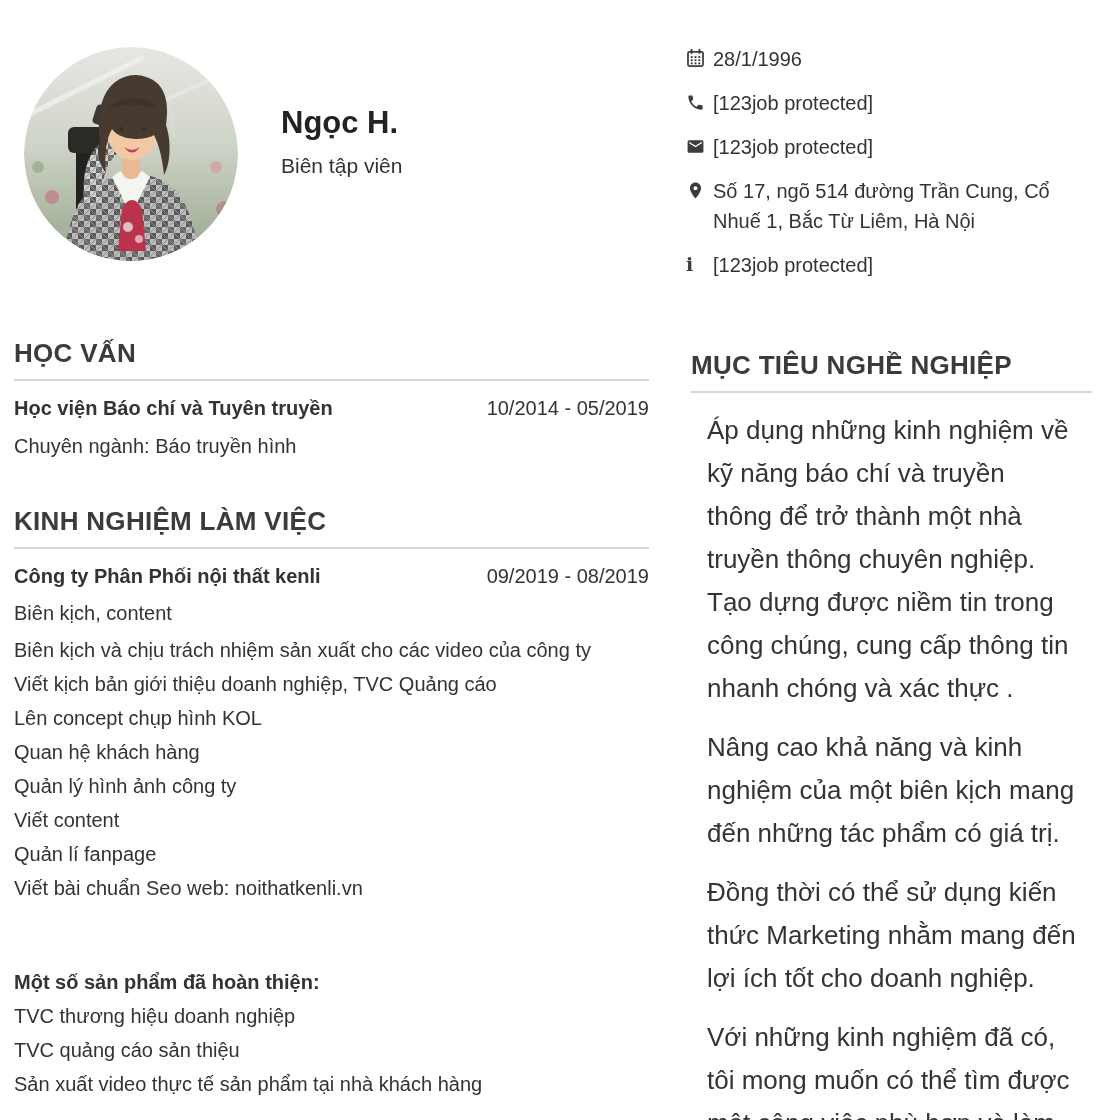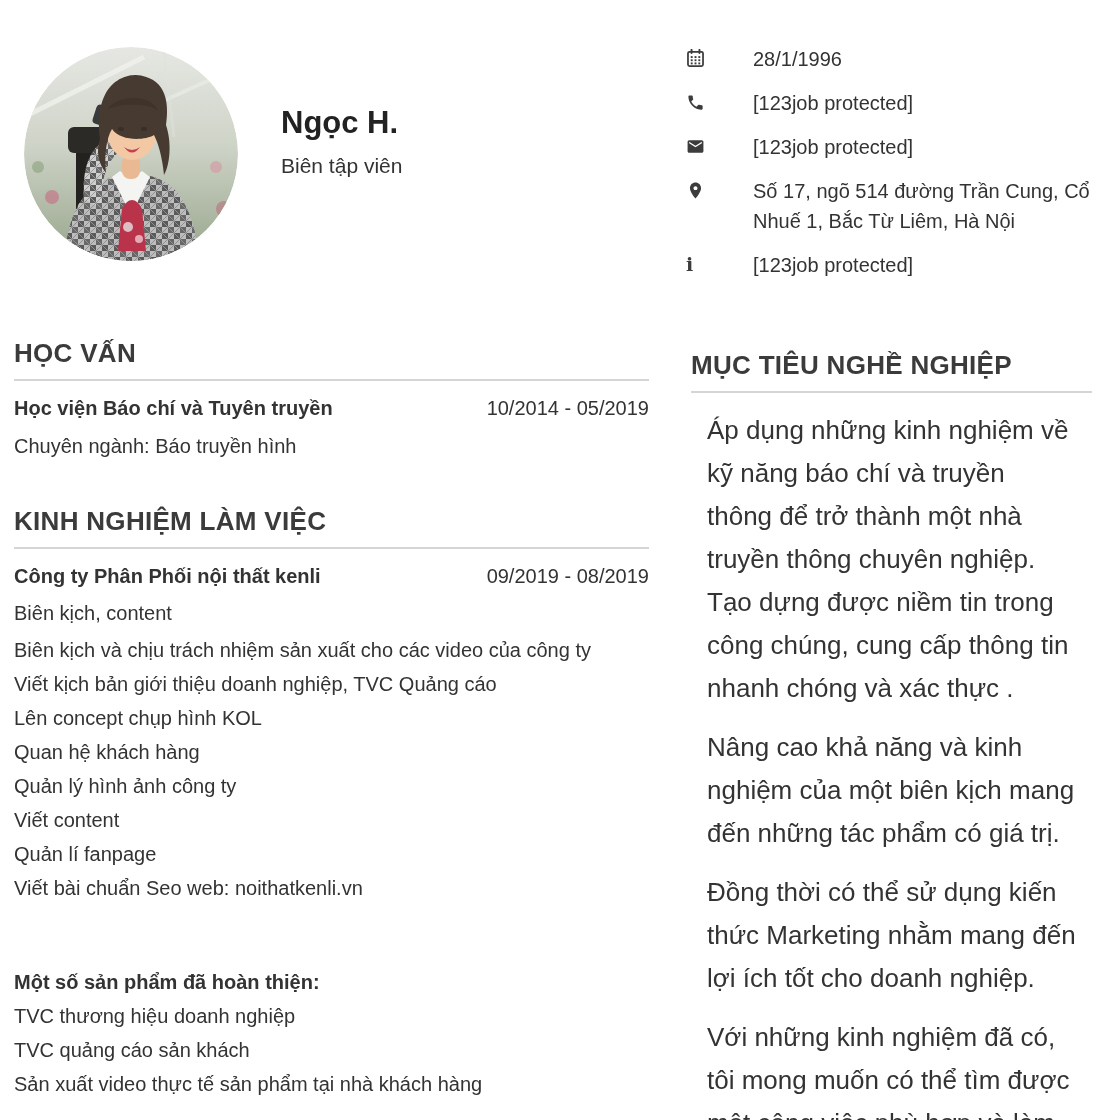--- a/index.html
+++ b/index.html
@@ -10,21 +10,21 @@
   .abs{position:absolute;}
   
   .avatar{left:24px;top:47px;width:214px;height:214px;border-radius:50%;overflow:hidden;}
   .avatar svg{display:block;width:214px;height:214px;}
   
   .name-block{left:281px;top:106px;}
   .name{font-size:31px;font-weight:700;color:#222222;line-height:34px;}
   .job-title{font-size:21px;color:#333333;line-height:24px;margin-top:14px;}
   
   .contact{left:686px;top:44px;width:406px;display:flex;flex-direction:column;gap:14px;}
-  .c-row{display:flex;align-items:flex-start;gap:40px;}
+  .c-row{display:flex;align-items:flex-start;}
   .c-icon{width:19px;height:19px;flex:0 0 19px;margin-top:5px;display:inline-flex;}
   .c-icon svg{width:19px;height:19px;}
   .c-text{font-size:20px;line-height:30px;margin-left:8px;}
   .i-glyph{font-family:"DejaVu Serif","Liberation Serif",serif;font-weight:700;font-size:19px;line-height:19px;width:19px;text-align:center;color:#3c3c3c;}
   
   .left-col{left:14px;top:340px;width:635px;}
   .right-col{left:691px;top:352px;width:401px;}
   h2{font-size:26px;font-weight:700;color:#3b3b3b;margin:0;line-height:26px;letter-spacing:.3px;}
   .rule{border-top:2px solid #d5d5d5;margin-top:13px;height:0;}
   .entry-head{display:flex;justify-content:space-between;align-items:baseline;margin-top:15px;}
@@ -180,21 +180,21 @@
         <div class="duty">Lên concept chụp hình KOL</div>
         <div class="duty">Quan hệ khách hàng</div>
         <div class="duty">Quản lý hình ảnh công ty</div>
         <div class="duty">Viết content</div>
         <div class="duty">Quản lí fanpage</div>
         <div class="duty">Viết bài chuẩn Seo web: noithatkenli.vn</div>
       </div>
       <div class="products">
         <div class="products-title">Một số sản phẩm đã hoàn thiện:</div>
         <div class="duty">TVC thương hiệu doanh nghiệp</div>
-        <div class="duty">TVC quảng cáo sản khách</div>
+        <div class="duty">TVC quảng cáo sản thiệu</div>
         <div class="duty">Sản xuất video thực tế sản phẩm tại nhà khách hàng</div>
       </div>
     </section>
 
   </div>
 
   <div class="right-col abs">
 
     <section>
       <h2>MỤC TIÊU NGHỀ NGHIỆP</h2>

